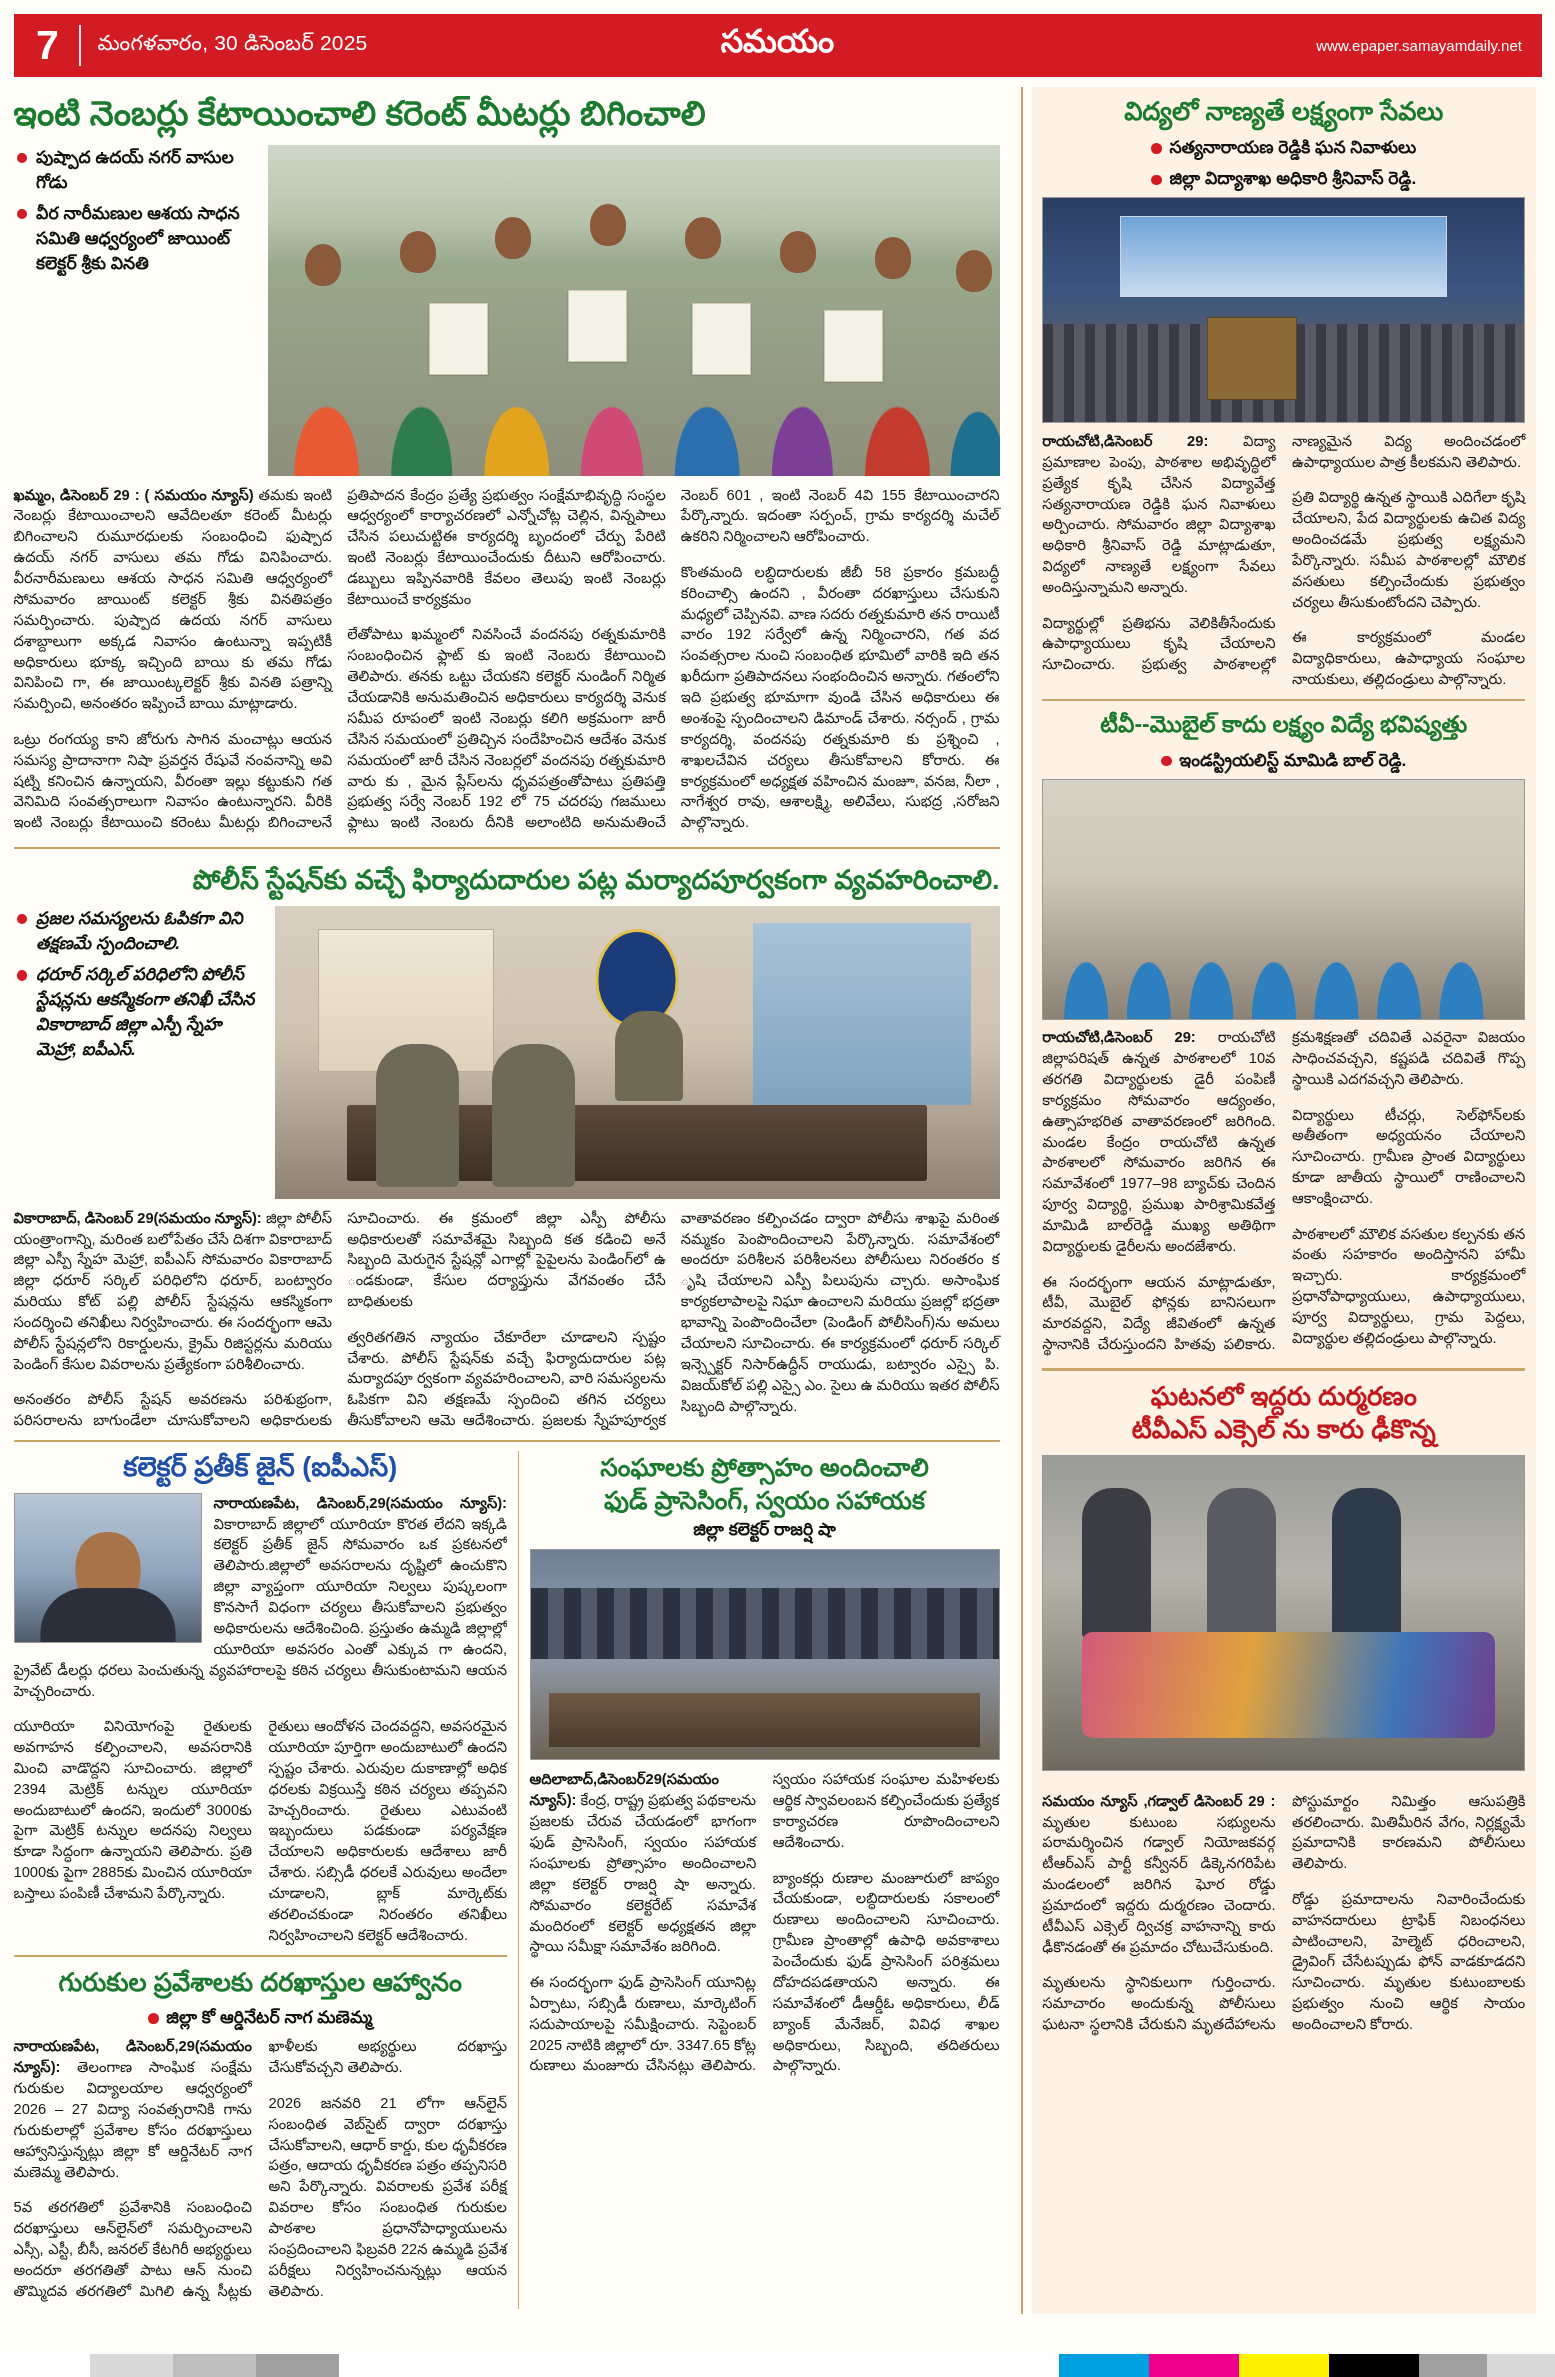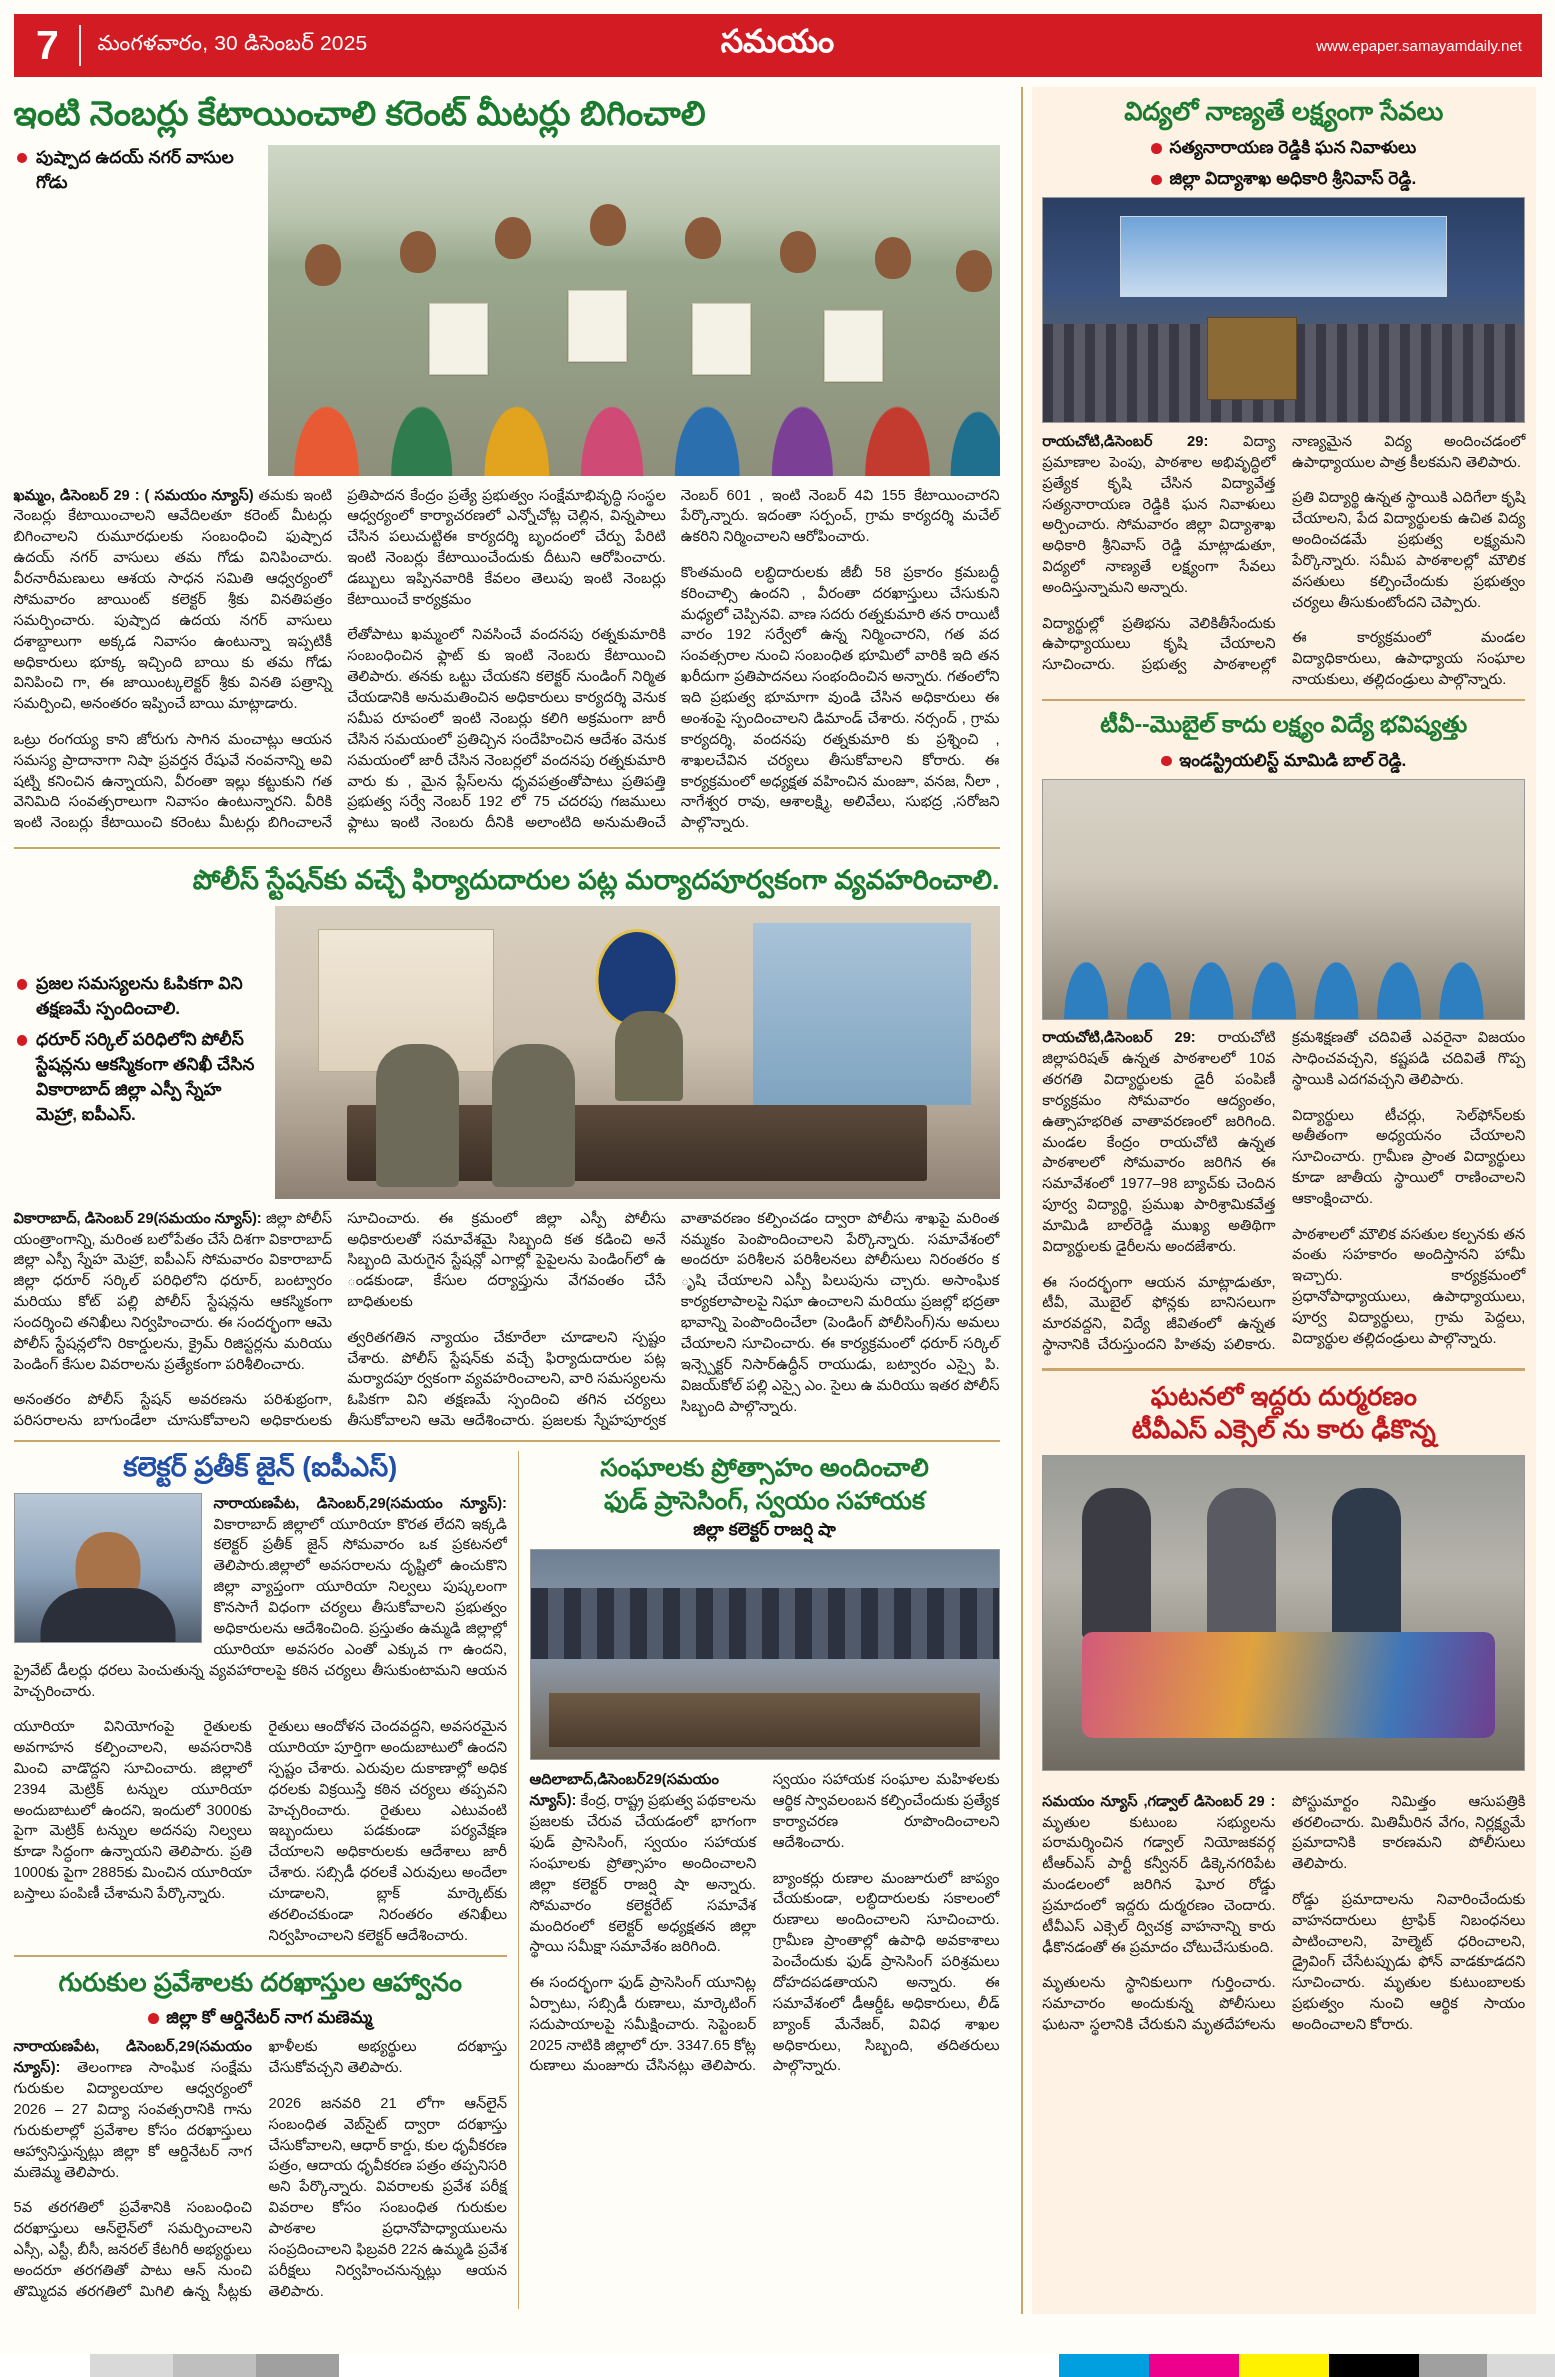--- a/index.html
+++ b/index.html
@@ -312,20 +312,21 @@
 
     <div class="left-col">
 
       <div class="sec">
         <div class="h1-main hl-green">ఇంటి నెంబర్లు కేటాయించాలి కరెంట్ మీటర్లు బిగించాలి</div>
 
         <div style="display:flex; gap:13.5px; align-items:flex-start;">
           <div style="width:241px;">
             <ul class="bullets">
               <li>పుష్పాద ఉదయ్ నగర్ వాసుల గోడు</li>
+              <li>వీర నారీమణుల ఆశయ సాధన సమితి ఆధ్వర్యంలో జాయింట్ కలెక్టర్ శ్రీకు వినతి</li>
             </ul>
           </div>
           <div style="flex:1;">
             <div class="photo photoA">
               <div class="heads">
                 <span style="left:5%; top:30%"></span>
                   <span style="left:18%; top:26%"></span>
                 <span style="left:31%; top:22%"></span>
                   <span style="left:44%; top:18%"></span>
                 <span style="left:57%; top:22%"></span>
@@ -350,21 +351,21 @@
           <p>లేతోపాటు ఖమ్మంలో నివసించే వందనపు రత్నకుమారికి సంబంధించిన ఫ్లాట్ కు ఇంటి నెంబరు కేటాయించి తెలిపారు. తనకు ఒట్టు చేయకని కలెక్టర్ నుండింగ్ నిర్మిత చేయడానికి అనుమతించిన అధికారులు కార్యదర్శి వెనుక సమీప రూపంలో ఇంటి నెంబర్లు కలిగి అక్రమంగా జారీ చేసిన సమయంలో ప్రతిచ్చిన సందేహించిన ఆదేశం వెనుక సమయంలో జారీ చేసిన నెంబర్లలో వందనపు రత్నకుమారి వారు కు , మైన ప్లేస్‌లను ధృవపత్రంతోపాటు ప్రతిపత్తి ప్రభుత్వ సర్వే నెంబర్ 192 లో 75 చదరపు గజములు ఫ్లాటు ఇంటి నెంబరు దీనికి అలాంటిది అనుమతించే నెంబర్ 601 , ఇంటి నెంబర్ 4వి 155 కేటాయించారని పేర్కొన్నారు. ఇదంతా సర్పంచ్, గ్రామ కార్యదర్శి మచేల్ ఉకరిని నిర్మించాలని ఆరోపించారు.</p>
           <p>కొంతమంది లబ్ధిదారులకు జీబీ 58 ప్రకారం క్రమబద్ధీ కరించాల్సి ఉందని , వీరంతా దరఖాస్తులు చేసుకుని మధ్యలో చెప్పినవి. వాణ సదరు రత్నకుమారి తన రాయిటీ వారం 192 సర్వేలో ఉన్న నిర్మించారని, గత వద సంవత్సరాల నుంచి సంబంధిత భూమిలో వారికి ఇది తన ఖరీదుగా ప్రతిపాదనలు సంభందించిన అన్నారు. గతంలోని ఇది ప్రభుత్వ భూమాగా వుండి చేసిన అధికారులు ఈ అంశంపై స్పందించాలని డిమాండ్ చేశారు. నర్సంద్ , గ్రామ కార్యదర్శి, వందనపు రత్నకుమారి కు ప్రశ్నించి , శాఖలచేవిన చర్యలు తీసుకోవాలని కోరారు. ఈ కార్యక్రమంలో అధ్యక్షత వహించిన మంజూ, వనజ, నీలా , నాగేశ్వర రావు, ఆశాలక్ష్మి, అలివేలు, సుభద్ర ,సరోజని పాల్గొన్నారు.</p>
         </div>
       </div>
 
       <div class="rule-gold"></div>
 
       <div class="sec">
         <div class="h2-main hl-green">పోలీస్ స్టేషన్‌కు వచ్చే ఫిర్యాదుదారుల పట్ల మర్యాదపూర్వకంగా వ్యవహరించాలి.</div>
 
-        <div style="display:flex; gap:13px; align-items:center;">
+        <div style="display:flex; gap:13px; align-items:flex-start;font-style:italic;">
           <div style="width:248px;">
             <ul class="bullets">
               <li>ప్రజల సమస్యలను ఓపికగా విని తక్షణమే స్పందించాలి.</li>
               <li>ధరూర్ సర్కిల్ పరిధిలోని పోలీస్ స్టేషన్లను ఆకస్మికంగా తనిఖీ చేసిన వికారాబాద్ జిల్లా ఎస్పీ స్నేహ మెహ్రా, ఐపీఎస్.</li>
             </ul>
           </div>
           <div style="flex:1;">
             <div class="photo photoB">
               <div class="badge"></div>
               <div class="officer"></div>

